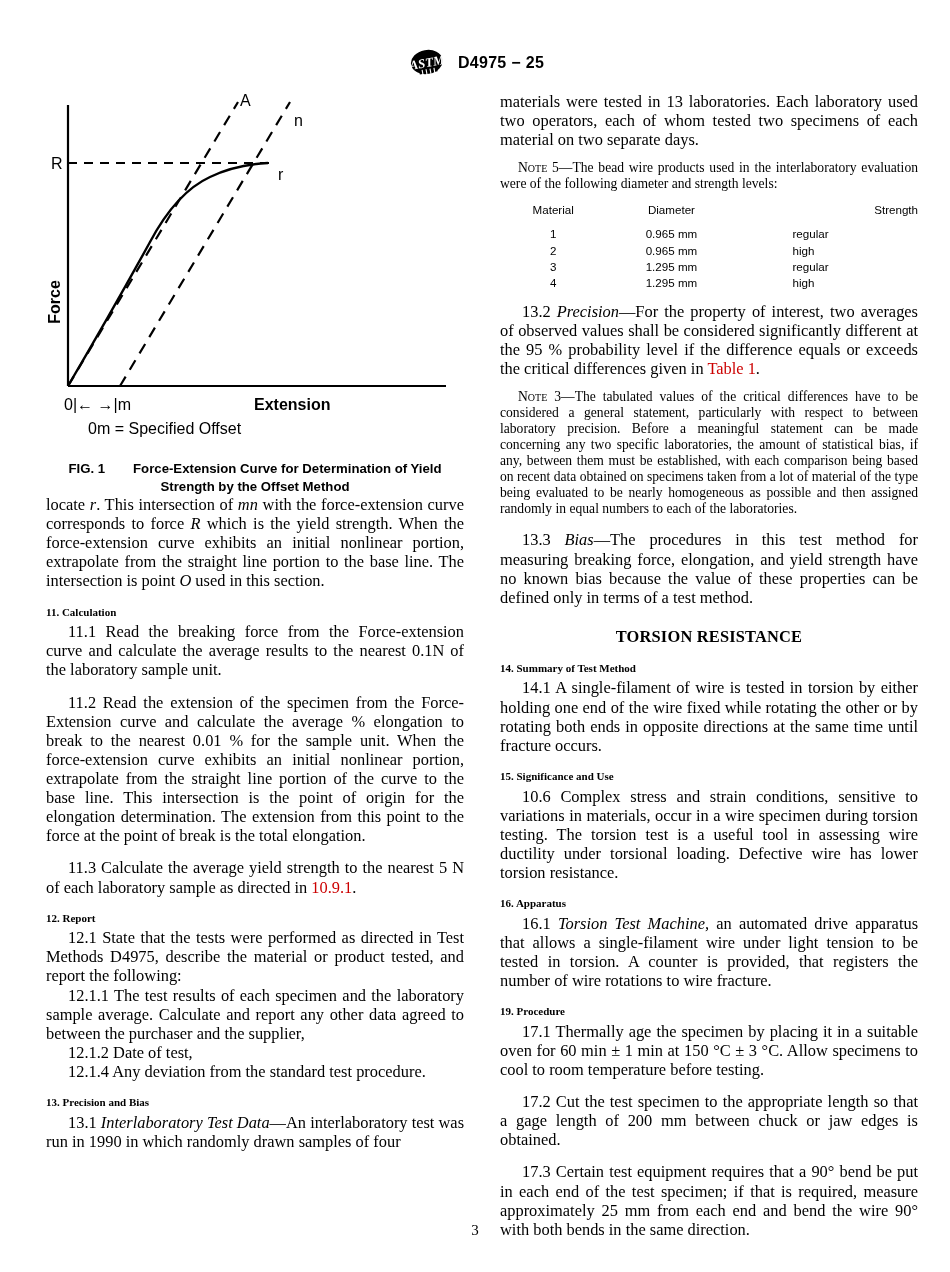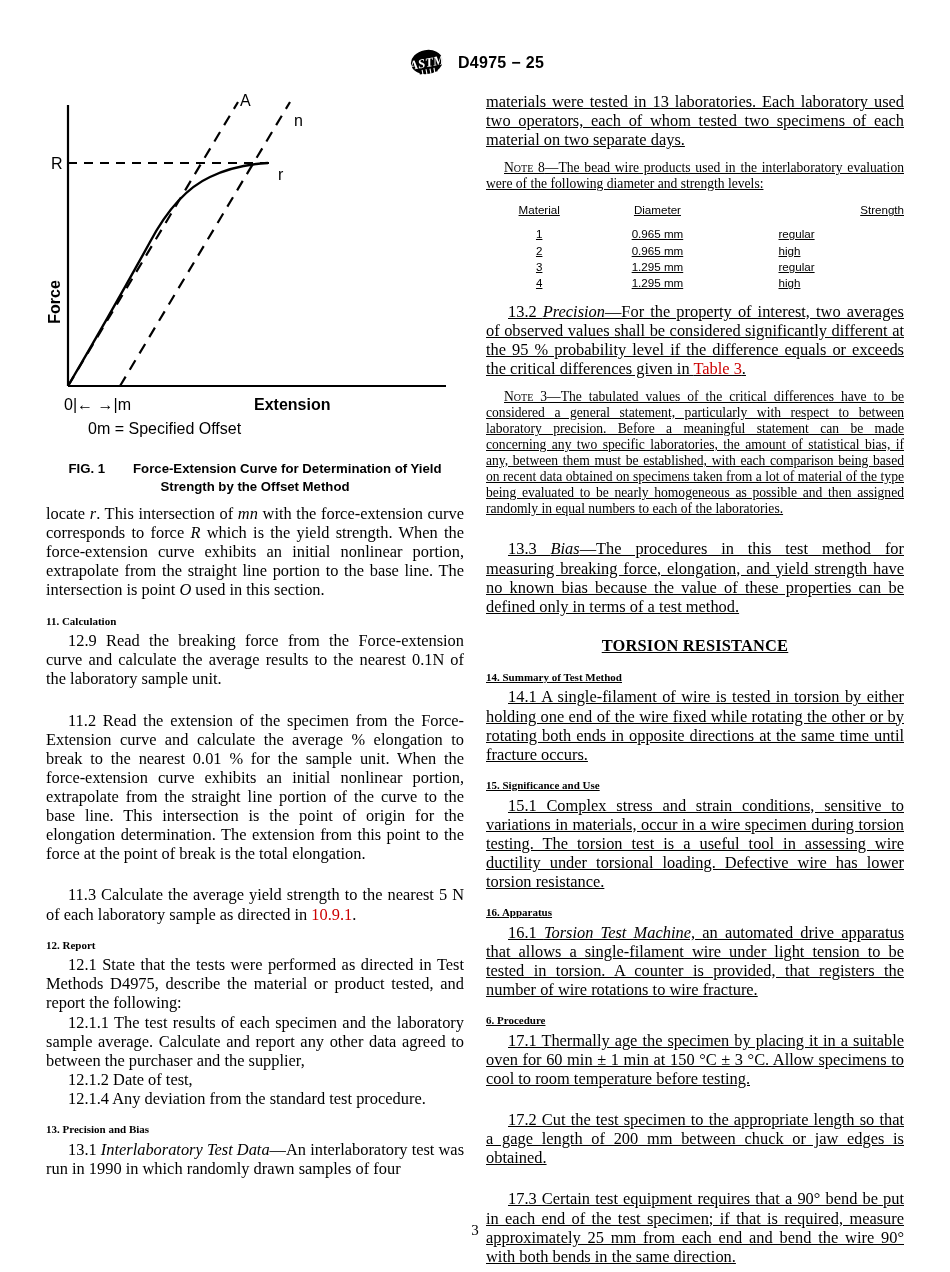--- a/index.html
+++ b/index.html
@@ -47,32 +47,32 @@
     letter-spacing: 0.3px;
   }
 
   
   .col {
     position: absolute;
     top: 92px;
     width: 418px;
   }
   .col-left  { left: 46px; }
-  .col-right { left: 486px; text-decoration: underline; }
+  .col-right { left: 500px; }
 
   p {
     margin: 0 0 0 0;
     font-size: 16.4px;
     line-height: 1.165;
     text-align: justify;
     text-justify: inter-word;
     hyphens: manual;
   }
   p.ind { text-indent: 22px; }
-  p.gap { margin-top: 22px; }
+  p.gap { margin-top: 13px; }
   p.gap-sm { margin-top: 9px; }
 
   h3.section {
     font-family: "Liberation Serif", serif;
     font-weight: bold;
     font-size: 11px;
     margin: 15px 0 4px 0;
     line-height: 1.15;
   }
 
@@ -207,39 +207,39 @@
 
       <div class="fig-caption">
         <span class="fig-num">FIG. 1</span><span>Force-Extension Curve for Determination of Yield</span><br>
         <span>Strength by the Offset Method</span>
       </div>
     </div>
 
     <p class="gap">locate <i>r</i>. This intersection of <i>mn</i> with the force-extension curve corresponds to force <i>R</i> which is the yield strength. When the force-extension curve exhibits an initial nonlinear portion, extrapolate from the straight line portion to the base line. The intersection is point <i>O</i> used in this section.</p>
 
     <h3 class="section">11.  Calculation</h3>
-    <p class="ind">12.9  Read the breaking force from the Force-extension curve and calculate the average results to the nearest 0.1N of the laboratory sample unit.</p>
+    <p class="ind">11.1  Read the breaking force from the Force-extension curve and calculate the average results to the nearest 0.1N of the laboratory sample unit.</p>
     <p class="ind gap">11.2  Read the extension of the specimen from the Force-Extension curve and calculate the average % elongation to break to the nearest 0.01 % for the sample unit. When the force-extension curve exhibits an initial nonlinear portion, extrapolate from the straight line portion of the curve to the base line. This intersection is the point of origin for the elongation determination. The extension from this point to the force at the point of break is the total elongation.</p>
     <p class="ind gap">11.3  Calculate the average yield strength to the nearest 5 N of each laboratory sample as directed in <span class="lnk">10.9.1</span>.</p>
 
     <h3 class="section">12.  Report</h3>
     <p class="ind">12.1  State that the tests were performed as directed in Test Methods D4975, describe the material or product tested, and report the following:</p>
     <p class="ind">12.1.1  The test results of each specimen and the laboratory sample average. Calculate and report any other data agreed to between the purchaser and the supplier,</p>
     <p class="ind">12.1.2  Date of test,</p>
     <p class="ind">12.1.4  Any deviation from the standard test procedure.</p>
 
     <h3 class="section">13.  Precision and Bias</h3>
     <p class="ind">13.1  <i>Interlaboratory Test Data</i>—An interlaboratory test was run in 1990 in which randomly drawn samples of four</p>
   </div>
 
   <div class="col col-right">
 
     <p>materials were tested in 13 laboratories. Each laboratory used two operators, each of whom tested two specimens of each material on two separate days.</p>
 
-    <p class="note"><span class="smallcaps">Note 8</span><span>—The bead wire products used in the interlaboratory evaluation were of the following diameter and strength levels:</span></p>
+    <p class="note"><span class="smallcaps">Note 5</span><span>—The bead wire products used in the interlaboratory evaluation were of the following diameter and strength levels:</span></p>
 
     <table class="note-table">
       <thead>
         <tr>
           <th class="c-mat">Material</th>
           <th class="c-dia">Diameter</th>
           <th class="c-str">Strength</th>
         </tr>
       </thead>
       <tbody>
@@ -259,38 +259,38 @@
           <td class="c-str">regular</td>
         </tr>
         <tr>
           <td class="c-mat">4</td>
           <td class="c-dia">1.295 mm</td>
           <td class="c-str">high</td>
         </tr>
       </tbody>
     </table>
 
-    <p class="ind gap-sm">13.2  <i>Precision</i>—For the property of interest, two averages of observed values shall be considered significantly different at the 95 % probability level if the difference equals or exceeds the critical differences given in <span class="lnk">Table 3</span>.</p>
+    <p class="ind gap-sm">13.2  <i>Precision</i>—For the property of interest, two averages of observed values shall be considered significantly different at the 95 % probability level if the difference equals or exceeds the critical differences given in <span class="lnk">Table 1</span>.</p>
 
     <p class="note"><span class="smallcaps">Note 3</span><span>—The tabulated values of the critical differences have to be considered a general statement, particularly with respect to between laboratory precision. Before a meaningful statement can be made concerning any two specific laboratories, the amount of statistical bias, if any, between them must be established, with each comparison being based on recent data obtained on specimens taken from a lot of material of the type being evaluated to be nearly homogeneous as possible and then assigned randomly in equal numbers to each of the laboratories.</span></p>
 
     <p class="ind gap">13.3  <i>Bias</i>—The procedures in this test method for measuring breaking force, elongation, and yield strength have no known bias because the value of these properties can be defined only in terms of a test method.</p>
 
     <div class="centerhead">TORSION RESISTANCE</div>
 
     <h3 class="section">14.  Summary of Test Method</h3>
     <p class="ind">14.1  A single-filament of wire is tested in torsion by either holding one end of the wire fixed while rotating the other or by rotating both ends in opposite directions at the same time until fracture occurs.</p>
 
     <h3 class="section">15.  Significance and Use</h3>
-    <p class="ind">15.1  Complex stress and strain conditions, sensitive to variations in materials, occur in a wire specimen during torsion testing. The torsion test is a useful tool in assessing wire ductility under torsional loading. Defective wire has lower torsion resistance.</p>
+    <p class="ind">10.6  Complex stress and strain conditions, sensitive to variations in materials, occur in a wire specimen during torsion testing. The torsion test is a useful tool in assessing wire ductility under torsional loading. Defective wire has lower torsion resistance.</p>
 
     <h3 class="section">16.  Apparatus</h3>
     <p class="ind">16.1  <i>Torsion Test Machine,</i> an automated drive apparatus that allows a single-filament wire under light tension to be tested in torsion. A counter is provided, that registers the number of wire rotations to wire fracture.</p>
 
-    <h3 class="section">6.  Procedure</h3>
+    <h3 class="section">19.  Procedure</h3>
     <p class="ind">17.1  Thermally age the specimen by placing it in a suitable oven for 60 min ± 1 min at 150 °C ± 3 °C. Allow specimens to cool to room temperature before testing.</p>
     <p class="ind gap">17.2  Cut the test specimen to the appropriate length so that a gage length of 200 mm between chuck or jaw edges is obtained.</p>
     <p class="ind gap">17.3  Certain test equipment requires that a 90° bend be put in each end of the test specimen; if that is required, measure approximately 25 mm from each end and bend the wire 90° with both bends in the same direction.</p>
   </div>
 
   <div class="page-number">3</div>
 
 </div>
 
 </body></html>

